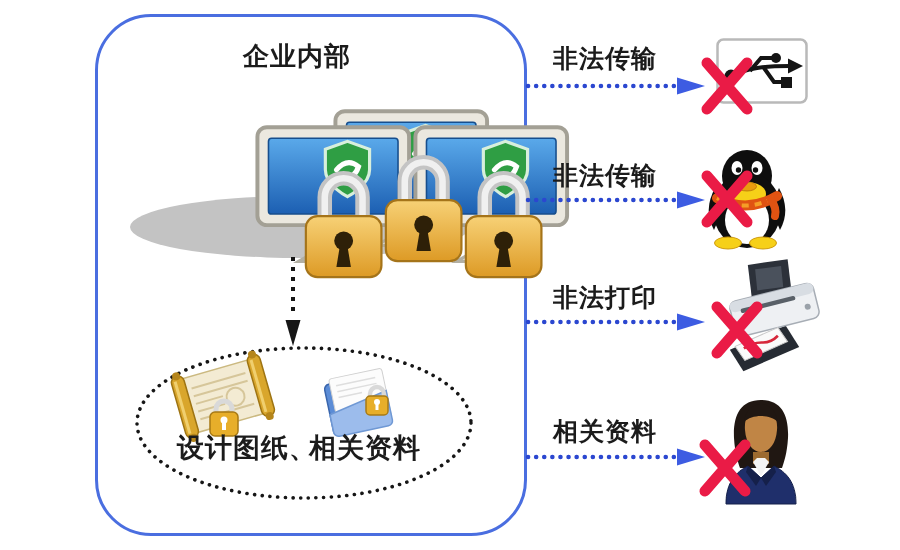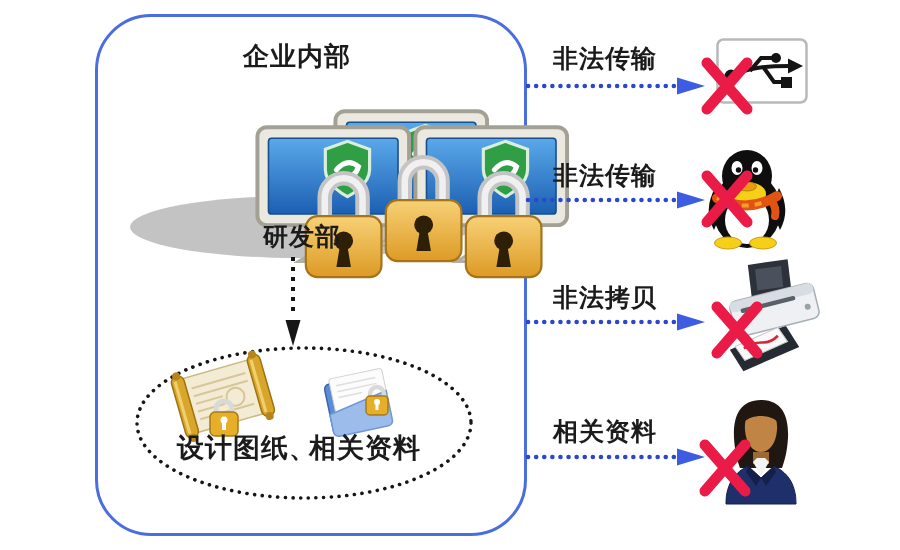--- a/index.html
+++ b/index.html
@@ -59,21 +59,20 @@
 
     <ellipse cx="172" cy="129" rx="170" ry="31" fill="#c3c3c3"></ellipse>
     <use href="#sym-monitor" transform="translate(128,10) scale(0.9)"></use>
     <use href="#sym-monitor" transform="translate(50,26) scale(0.9)"></use>
     <use href="#sym-monitor" transform="translate(208,26) scale(0.9)"></use>
     <use href="#sym-lock" transform="translate(168,44) scale(0.74)"></use>
     <use href="#sym-lock" transform="translate(88,60) scale(0.74)"></use>
     <use href="#sym-lock" transform="translate(248,60) scale(0.74)"></use>
   </svg>
 
-  <div class="lbl" style="left:247px;top:222px;width:110px;">研发部</div>
 
   <svg class="abs" style="left:284px;top:254px;" width="18" height="94" viewBox="0 0 18 94">
     <line x1="9" y1="3" x2="9" y2="62" stroke="#161616" stroke-width="4" stroke-dasharray="4 6"></line>
     <polygon points="9,92 1.5,66 16.5,66" fill="#161616"></polygon>
   </svg>
 
   <svg class="abs" style="left:131px;top:342px;" width="346" height="162" viewBox="0 0 346 162">
     <ellipse cx="173" cy="81" rx="167" ry="75" fill="none" stroke="#161616" stroke-width="3.6" stroke-dasharray="0.1 7.6" stroke-linecap="round"></ellipse>
   </svg>
 
@@ -157,21 +156,21 @@
       <path d="M68 52 q6 8 4 16" fill="none" stroke="#e05312" stroke-width="8" stroke-linecap="round"></path>
       <ellipse cx="25" cy="95" rx="13.5" ry="6" fill="#f6d018" stroke="#cf9b0d"></ellipse>
       <ellipse cx="60" cy="95" rx="13.5" ry="6" fill="#f6d018" stroke="#cf9b0d"></ellipse>
     </svg>
     <svg class="abs" style="left:698px;top:168px;" width="58" height="62" viewBox="0 0 58 62">
       <path d="M9 8 L49 54 M49 8 L9 54" stroke="#ea1b46" stroke-width="11" stroke-linecap="round" fill="none"></path>
     </svg>
   </div>
 
   <div>
-    <div class="lbl" style="left:543px;top:283px;width:124px;">非法拷贝</div>
+    <div class="lbl" style="left:543px;top:283px;width:124px;">非法打印</div>
     <svg class="abs" style="left:527px;top:311px;" width="180" height="22" viewBox="0 0 180 22">
       <line x1="1" y1="11" x2="150" y2="11" stroke="#2b47d0" stroke-width="4.5" stroke-dasharray="0.1 8" stroke-linecap="round"></line>
       <polygon points="150,2.5 178,11 150,19.5" fill="#3d5ce2"></polygon>
     </svg>
     <svg class="abs" style="left:720px;top:260px;" width="108" height="104" viewBox="0 0 108 104">
       <g transform="rotate(-14 54 52)">
         <polygon points="40,0 80,4 76,36 36,32" fill="#2c313a"></polygon>
         <polygon points="46,6 72,9 69,30 43,27" fill="#4a515c"></polygon>
         <polygon points="2,78 62,68 70,92 10,102" fill="#262b33"></polygon>
         <rect x="12" y="32" width="86" height="36" rx="7" fill="#eef0f3" stroke="#a7adb5" stroke-width="1.5"></rect>

